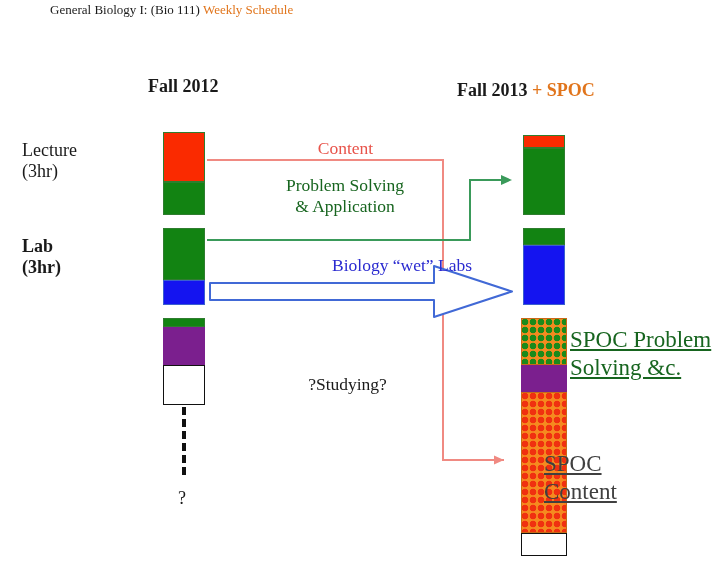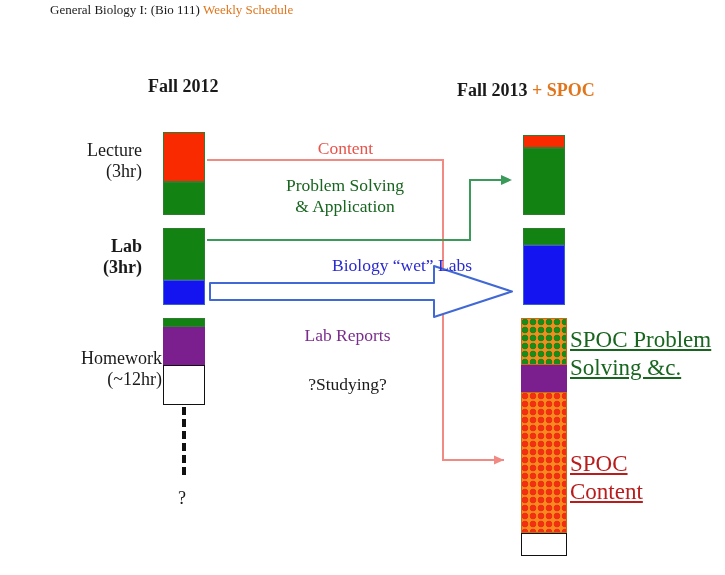--- a/index.html
+++ b/index.html
@@ -14,37 +14,37 @@
   .abs{position:absolute;}
 
   
   #title{left:22px;top:2px;font-size:13px;color:#1a1a1a;white-space:nowrap;margin-left:28px;}
   #title .accent{color:#e1751c;}
 
   #col-left-head{left:148px;top:76px;font-size:18px;color:#1a1a1a;white-space:nowrap;font-weight:bold;}
   #col-right-head{left:457px;top:80px;font-size:18px;color:#1a1a1a;white-space:nowrap;font-weight:bold;}
   #col-right-head .accent{color:#e1751c;}
 
-  .rowlabel{font-size:18px;color:#1a1a1a;text-align:right;line-height:1.15;white-space:nowrap;}
+  .rowlabel{font-size:18px;color:#1a1a1a;text-align:left;line-height:1.15;white-space:nowrap;}
   #lbl-lecture{left:22px;top:140px;width:120px;}
   #lbl-lab{left:22px;top:236px;width:120px;font-weight:bold;}
   #lbl-homework{left:2px;top:348px;width:160px;}
 
   
   .centerlabel{font-size:17.5px;text-align:center;line-height:1.2;white-space:nowrap;}
   #lbl-content{left:238px;top:138px;width:215px;color:#e8534a;}
   #lbl-problem{left:230px;top:175px;width:230px;color:#17651f;}
   #lbl-wetlabs{left:222px;top:255px;width:250px;color:#2a2ad0;text-align:right;}
   #lbl-labreports{left:240px;top:325px;width:215px;color:#7b2d8e;}
   #lbl-studying{left:240px;top:374px;width:215px;color:#1a1a1a;}
   #qmark{left:170px;top:488px;width:24px;text-align:center;font-size:18px;color:#1a1a1a;}
 
   .rightlabel{font-size:23px;line-height:1.2;white-space:nowrap;text-decoration:underline;}
   #lbl-spoc-ps{left:570px;top:326px;color:#17651f;}
-  #lbl-spoc-content{left:570px;top:450px;color:#b91c1c;}
+  #lbl-spoc-content{left:544px;top:450px;color:#404040;}
 
   
   .bar{position:absolute;}
   .seg{position:absolute;left:0;width:100%;}
   .red{background:#fa2a00;}
   .green{background:#128312;}
   .blue{background:#1414f0;}
   .purple{background:#7b1f8e;}
   .white{background:#ffffff;border:1.6px solid #111111;box-sizing:border-box;}
 
@@ -97,24 +97,20 @@
   </div>
 
   <div class="abs rowlabel" id="lbl-lecture">
     <div>Lecture</div>
     <div>(3hr)</div>
   </div>
   <div class="abs rowlabel" id="lbl-lab">
     <div>Lab</div>
     <div>(3hr)</div>
   </div>
-  <div class="abs rowlabel" id="lbl-homework">
-    <div>Homework</div>
-    <div>(~12hr)</div>
-  </div>
 
   <svg class="abs" id="connectors" viewBox="0 0 725 575">
 
     <g>
       <path d="M207,160 L443,160 L443,460 L504,460" fill="none" stroke="#f08a82" stroke-width="2"></path>
       <path d="M504,460 L494,455.5 L494,464.5 Z" fill="#f08a82"></path>
     </g>
 
     <g>
       <path d="M207,240 L470,240 L470,180 L510,180" fill="none" stroke="#3a9a5a" stroke-width="2"></path>
@@ -163,21 +159,20 @@
   </div>
 
   <div class="abs centerlabel" id="lbl-content">Content</div>
 
   <div class="abs centerlabel" id="lbl-problem">
     <div>Problem Solving</div>
     <div>&amp; Application</div>
   </div>
 
   <div class="abs centerlabel" id="lbl-wetlabs">Biology “wet” Labs</div>
-  <div class="abs centerlabel" id="lbl-labreports">Lab Reports</div>
   <div class="abs centerlabel" id="lbl-studying">?Studying?</div>
 
   <div class="abs rightlabel" id="lbl-spoc-ps">
     <div>SPOC Problem</div>
     <div>Solving &amp;c.</div>
   </div>
 
   <div class="abs rightlabel" id="lbl-spoc-content">
     <div>SPOC</div>
     <div>Content</div>

